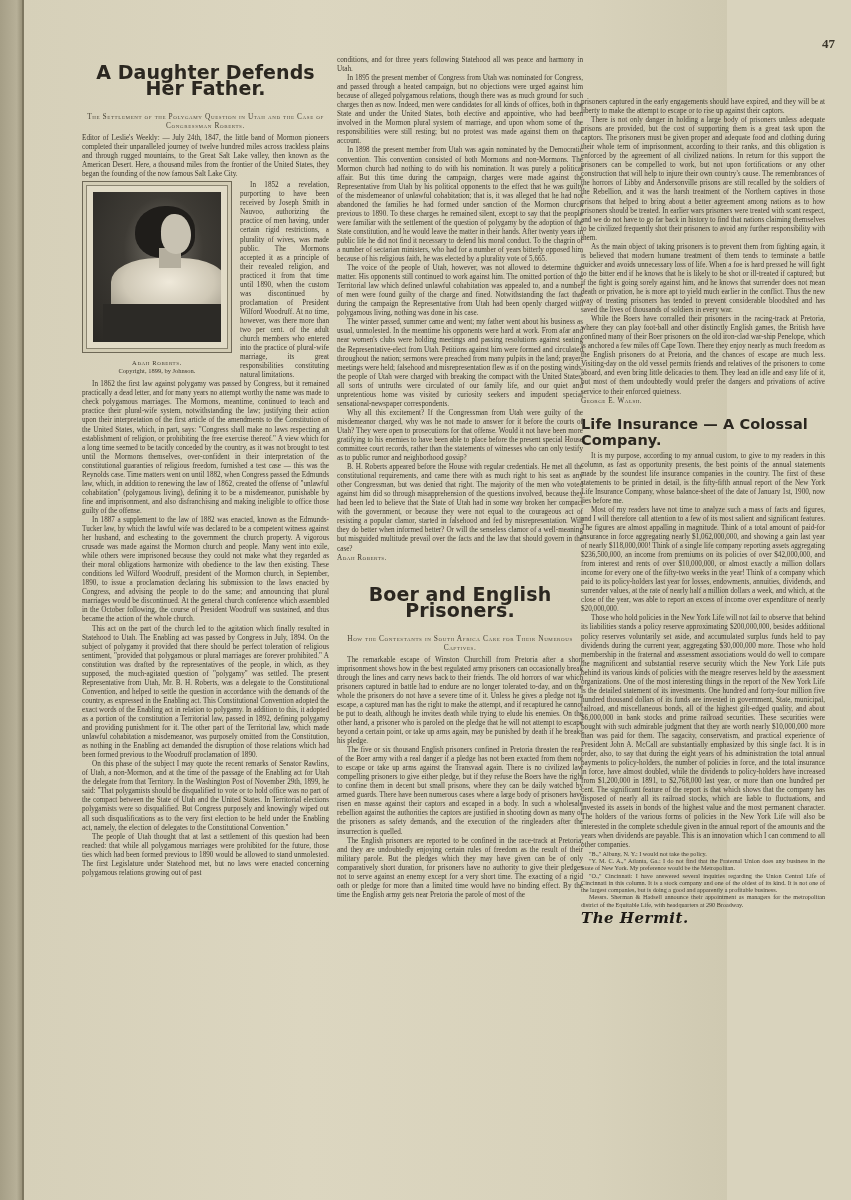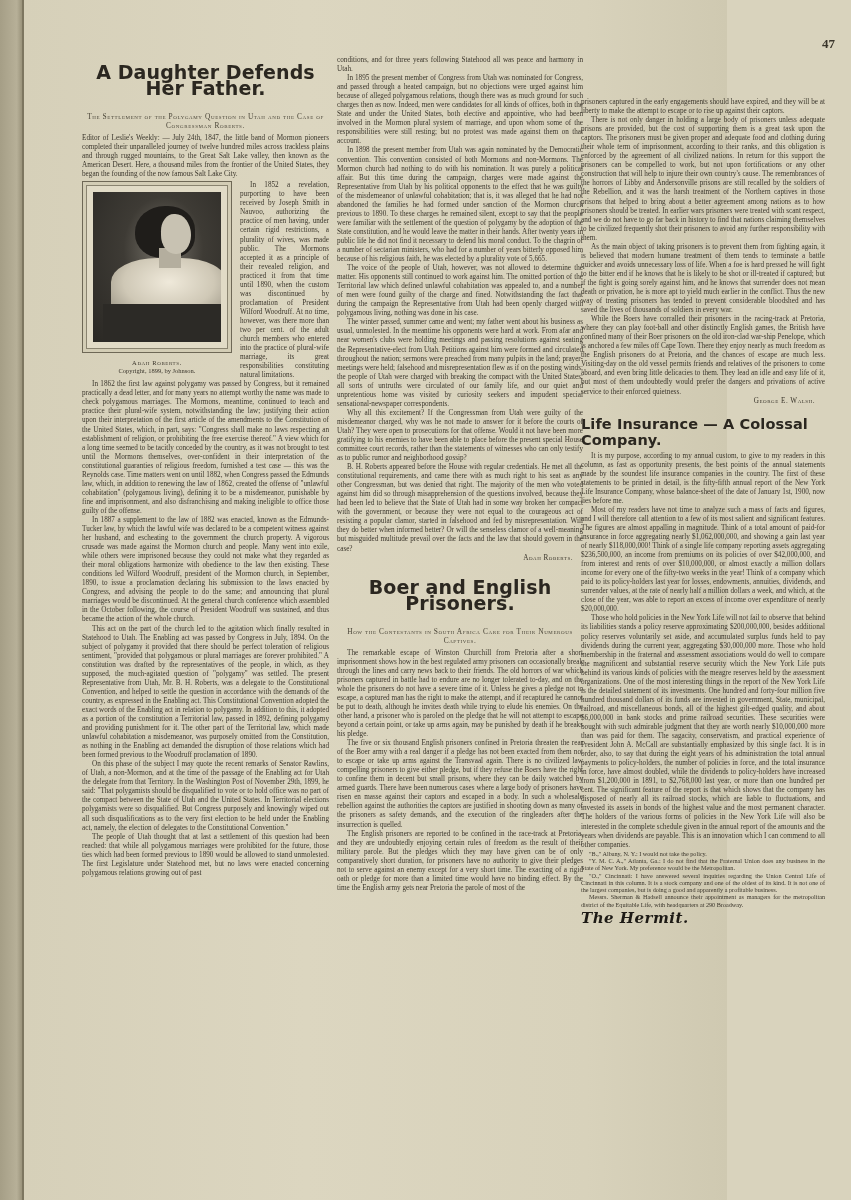--- a/index.html
+++ b/index.html
@@ -32,21 +32,21 @@
     font-weight:bold; font-size:19px; line-height:16px; text-align:center; color:#2b2720;
     margin:6px 0 4px 0; letter-spacing:0.1px;
   }
   .headline.left { text-align:left; font-size:14.5px; }
   .subhead {
     font-variant:small-caps; font-size:7.4px; line-height:9px; text-align:center; letter-spacing:0.6px;
     color:#4a4538; margin:16px 0 4px 0;
   }
   p { margin:0; text-indent:10px; }
   p.noindent { text-indent:0; }
-  .sig { text-align:right; font-variant:small-caps; letter-spacing:0.5px; padding-right:10px; }
+  .sig { font-variant:small-caps; letter-spacing:0.5px; padding-right:10px; }
   .figure {
     float:left; width:150px; margin:0 8px 2px 0;
   }
   .frame {
     border:1px solid #6e6856; padding:3px; background:#d3cdb5;
   }
   .frame-inner {
     border:1px solid #8a8470; padding:6px; background:#e1dbc6;
   }
   .photo {
@@ -120,21 +120,21 @@
   <div class="col col2">
     <p class="noindent">conditions, and for three years following Statehood all was peace and harmony in Utah.</p>
     <p>In 1895 the present member of Congress from Utah was nominated for Congress, and passed through a heated campaign, but no objections were urged against him because of alleged polygamous relations, though there was as much ground for such charges then as now. Indeed, men were candidates for all kinds of offices, both in the State and under the United States, both elective and appointive, who had been involved in the Mormon plural system of marriage, and upon whom some of the responsibilities were still resting; but no protest was made against them on that account.</p>
     <p>In 1898 the present member from Utah was again nominated by the Democratic convention. This convention consisted of both Mormons and non-Mormons. The Mormon church had nothing to do with his nomination. It was purely a political affair. But this time during the campaign, charges were made against the Representative from Utah by his political opponents to the effect that he was guilty of the misdemeanor of unlawful cohabitation; that is, it was alleged that he had not abandoned the families he had formed under sanction of the Mormon church previous to 1890. To these charges he remained silent, except to say that the people were familiar with the settlement of the question of polygamy by the adoption of the State constitution, and he would leave the matter in their hands. After twenty years in public life he did not find it necessary to defend his moral conduct. To the chagrin of a number of sectarian ministers, who had for a number of years bitterly opposed him because of his religious faith, he was elected by a plurality vote of 5,665.</p>
     <p>The voice of the people of Utah, however, was not allowed to determine the matter. His opponents still continued to work against him. The omitted portion of the Territorial law which defined unlawful cohabitation was appealed to, and a number of men were found guilty of the charge and fined. Notwithstanding the fact that during the campaign the Representative from Utah had been openly charged with polygamous living, nothing was done in his case.</p>
     <p>The winter passed, summer came and went; my father went about his business as usual, unmolested. In the meantime his opponents were hard at work. From afar and near women's clubs were holding meetings and passing resolutions against seating the Representative-elect from Utah. Petitions against him were formed and circulated throughout the nation; sermons were preached from many pulpits in the land; prayer-meetings were held; falsehood and misrepresentation flew as if on the posting winds; the people of Utah were charged with breaking the compact with the United States; all sorts of untruths were circulated of our family life, and our quiet and unpretentious home was visited by curiosity seekers and impudent special sensational-newspaper correspondents.</p>
     <p>Why all this excitement? If the Congressman from Utah were guilty of the misdemeanor charged, why was he not made to answer for it before the courts of Utah? They were open to prosecutions for that offense. Would it not have been more gratifying to his enemies to have been able to place before the present special House committee court records, rather than the statements of witnesses who can only testify as to public rumor and neighborhood gossip?</p>
     <p>B. H. Roberts appeared before the House with regular credentials. He met all the constitutional requirements, and came there with as much right to his seat as any other Congressman, but was denied that right. The majority of the men who voted against him did so through misapprehension of the questions involved, because they had been led to believe that the State of Utah had in some way broken her compact with the government, or because they were not equal to the courageous act of resisting a popular clamor, started in falsehood and fed by misrepresentation. Will they do better when informed better? Or will the senseless clamor of a well-meaning but misguided multitude prevail over the facts and the law that should govern in the case?</p>
     <div class="sig">Adah Roberts.</div>
 
-    <div class="headline" style="margin-top:16px;">Boer and English Prisoners.</div>
+    <div class="headline" style="margin-top:23px;">Boer and English Prisoners.</div>
     <div class="subhead">How the Contestants in South Africa Care for Their Numerous Captives.</div>
     <p>The remarkable escape of Winston Churchill from Pretoria after a short imprisonment shows how in the best regulated army prisoners can occasionally break through the lines and carry news back to their friends. The old horrors of war which prisoners captured in battle had to endure are no longer tolerated to-day, and on the whole the prisoners do not have a severe time of it. Unless he gives a pledge not to escape, a captured man has the right to make the attempt, and if recaptured he cannot be put to death, although he invites death while trying to elude his enemies. On the other hand, a prisoner who is paroled on the pledge that he will not attempt to escape beyond a certain point, or take up arms again, may be punished by death if he breaks his pledge.</p>
     <p>The five or six thousand English prisoners confined in Pretoria threaten the rear of the Boer army with a real danger if a pledge has not been exacted from them not to escape or take up arms against the Transvaal again. There is no civilized law compelling prisoners to give either pledge, but if they refuse the Boers have the right to confine them in decent but small prisons, where they can be daily watched by armed guards. There have been numerous cases where a large body of prisoners have risen en masse against their captors and escaped in a body. In such a wholesale rebellion against the authorities the captors are justified in shooting down as many of the prisoners as safety demands, and the execution of the ringleaders after the insurrection is quelled.</p>
     <p>The English prisoners are reported to be confined in the race-track at Pretoria, and they are undoubtedly enjoying certain rules of freedom as the result of their military parole. But the pledges which they may have given can be of only comparatively short duration, for prisoners have no authority to give their pledges not to serve against an enemy except for a very short time. The exacting of a rigid oath or pledge for more than a limited time would have no binding effect. By the time the English army gets near Pretoria the parole of most of the</p>
   </div>
 
   <div class="col col3">
     <p class="noindent">prisoners captured in the early engagements should have expired, and they will be at liberty to make the attempt to escape or to rise up against their captors.</p>
     <p>There is not only danger in holding a large body of prisoners unless adequate prisons are provided, but the cost of supporting them is a great task upon the captors. The prisoners must be given proper and adequate food and clothing during their whole term of imprisonment, according to their ranks, and this obligation is enforced by the agreement of all civilized nations. In return for this support the prisoners can be compelled to work, but not upon fortifications or any other construction that will help to injure their own country's cause. The remembrances of the horrors of Libby and Andersonville prisons are still recalled by the soldiers of the Rebellion, and it was the harsh treatment of the Northern captives in those prisons that helped to bring about a better agreement among nations as to how prisoners should be treated. In earlier wars prisoners were treated with scant respect, and we do not have to go far back in history to find that nations claiming themselves to be civilized frequently shot their prisoners to avoid any further responsibility with them.</p>
     <p>As the main object of taking prisoners is to prevent them from fighting again, it is believed that modern humane treatment of them tends to terminate a battle quicker and avoids unnecessary loss of life. When a foe is hard pressed he will fight to the bitter end if he knows that he is likely to be shot or ill-treated if captured; but if the fight is going sorely against him, and he knows that surrender does not mean death or privation, he is more apt to yield much earlier in the conflict. Thus the new way of treating prisoners has tended to prevent considerable bloodshed and has saved the lives of thousands of soldiers in every war.</p>

